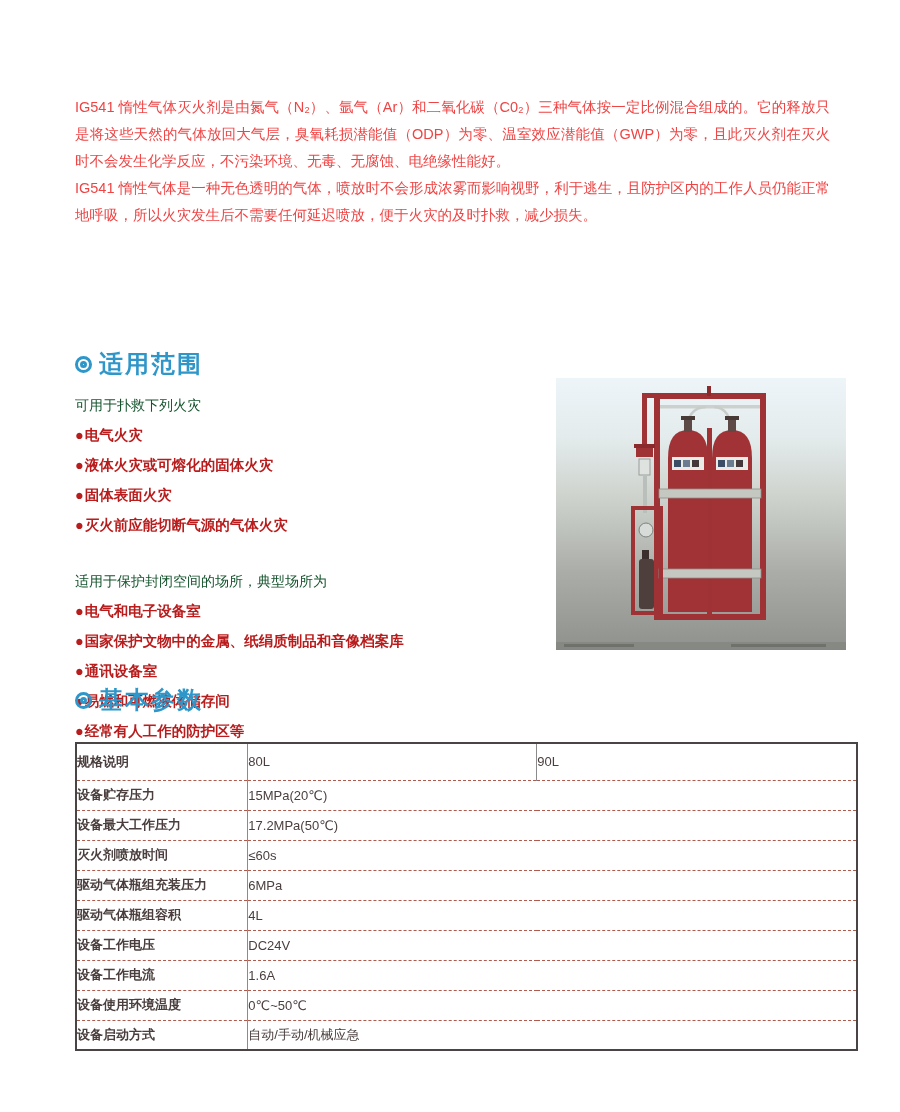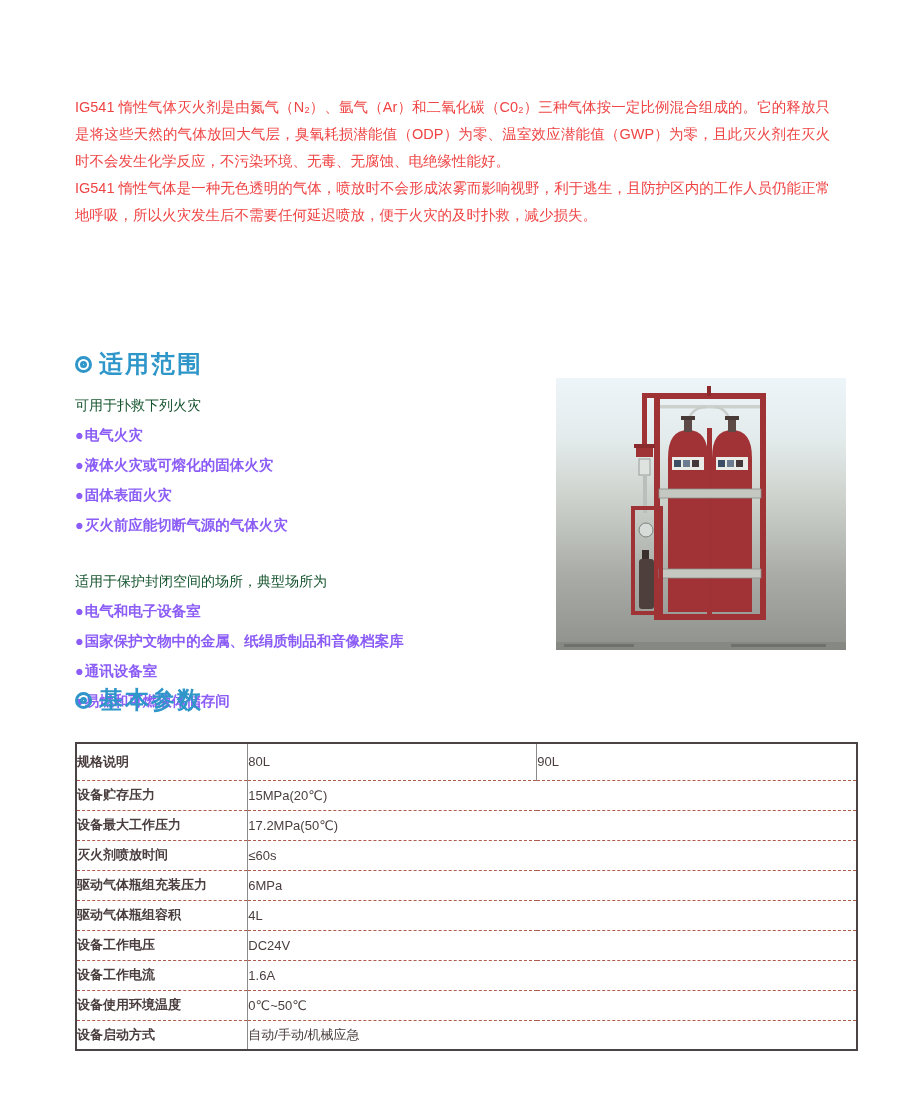--- a/index.html
+++ b/index.html
@@ -60,21 +60,21 @@
   .scope-intro {
     font-size: 14px;
     line-height: 30px;
     color: #14532d;
     font-weight: normal;
   }
   .scope-list { list-style: none; }
   .scope-list li {
     font-size: 14.5px;
     line-height: 30px;
-    color: #8b5cf6;
+    color: #b91c1c;
     font-weight: bold;
   }
   .scope-list .bullet { margin-right: 1px; }
   .scope-gap { height: 16px; }
 
   
   #product-photo {
     position: absolute;
     left: 556px;
     top: 378px;
@@ -135,20 +135,21 @@
 
     <div class="scope-gap"></div>
 
     <div class="scope-block">
       <div class="scope-intro">适用于保护封闭空间的场所，典型场所为</div>
       <ul class="scope-list">
         <li><span class="bullet">●</span><span>电气和电子设备室</span></li>
         <li><span class="bullet">●</span><span>国家保护文物中的金属、纸绢质制品和音像档案库</span></li>
         <li><span class="bullet">●</span><span>通讯设备室</span></li>
         <li><span class="bullet">●</span><span>易燃和可燃液体储存间</span></li>
+        <li><span class="bullet">●</span><span>经常有人工作的防护区等</span></li>
       </ul>
     </div>
   </section>
 
   <div id="product-photo">
     <svg viewBox="0 0 290 272" xmlns="http://www.w3.org/2000/svg">
       <defs>
         <linearGradient id="bgGrad" x1="0" y1="0" x2="0" y2="1">
           <stop offset="0" stop-color="#edf5f9"></stop>
           <stop offset="0.22" stop-color="#e3ebec"></stop>

